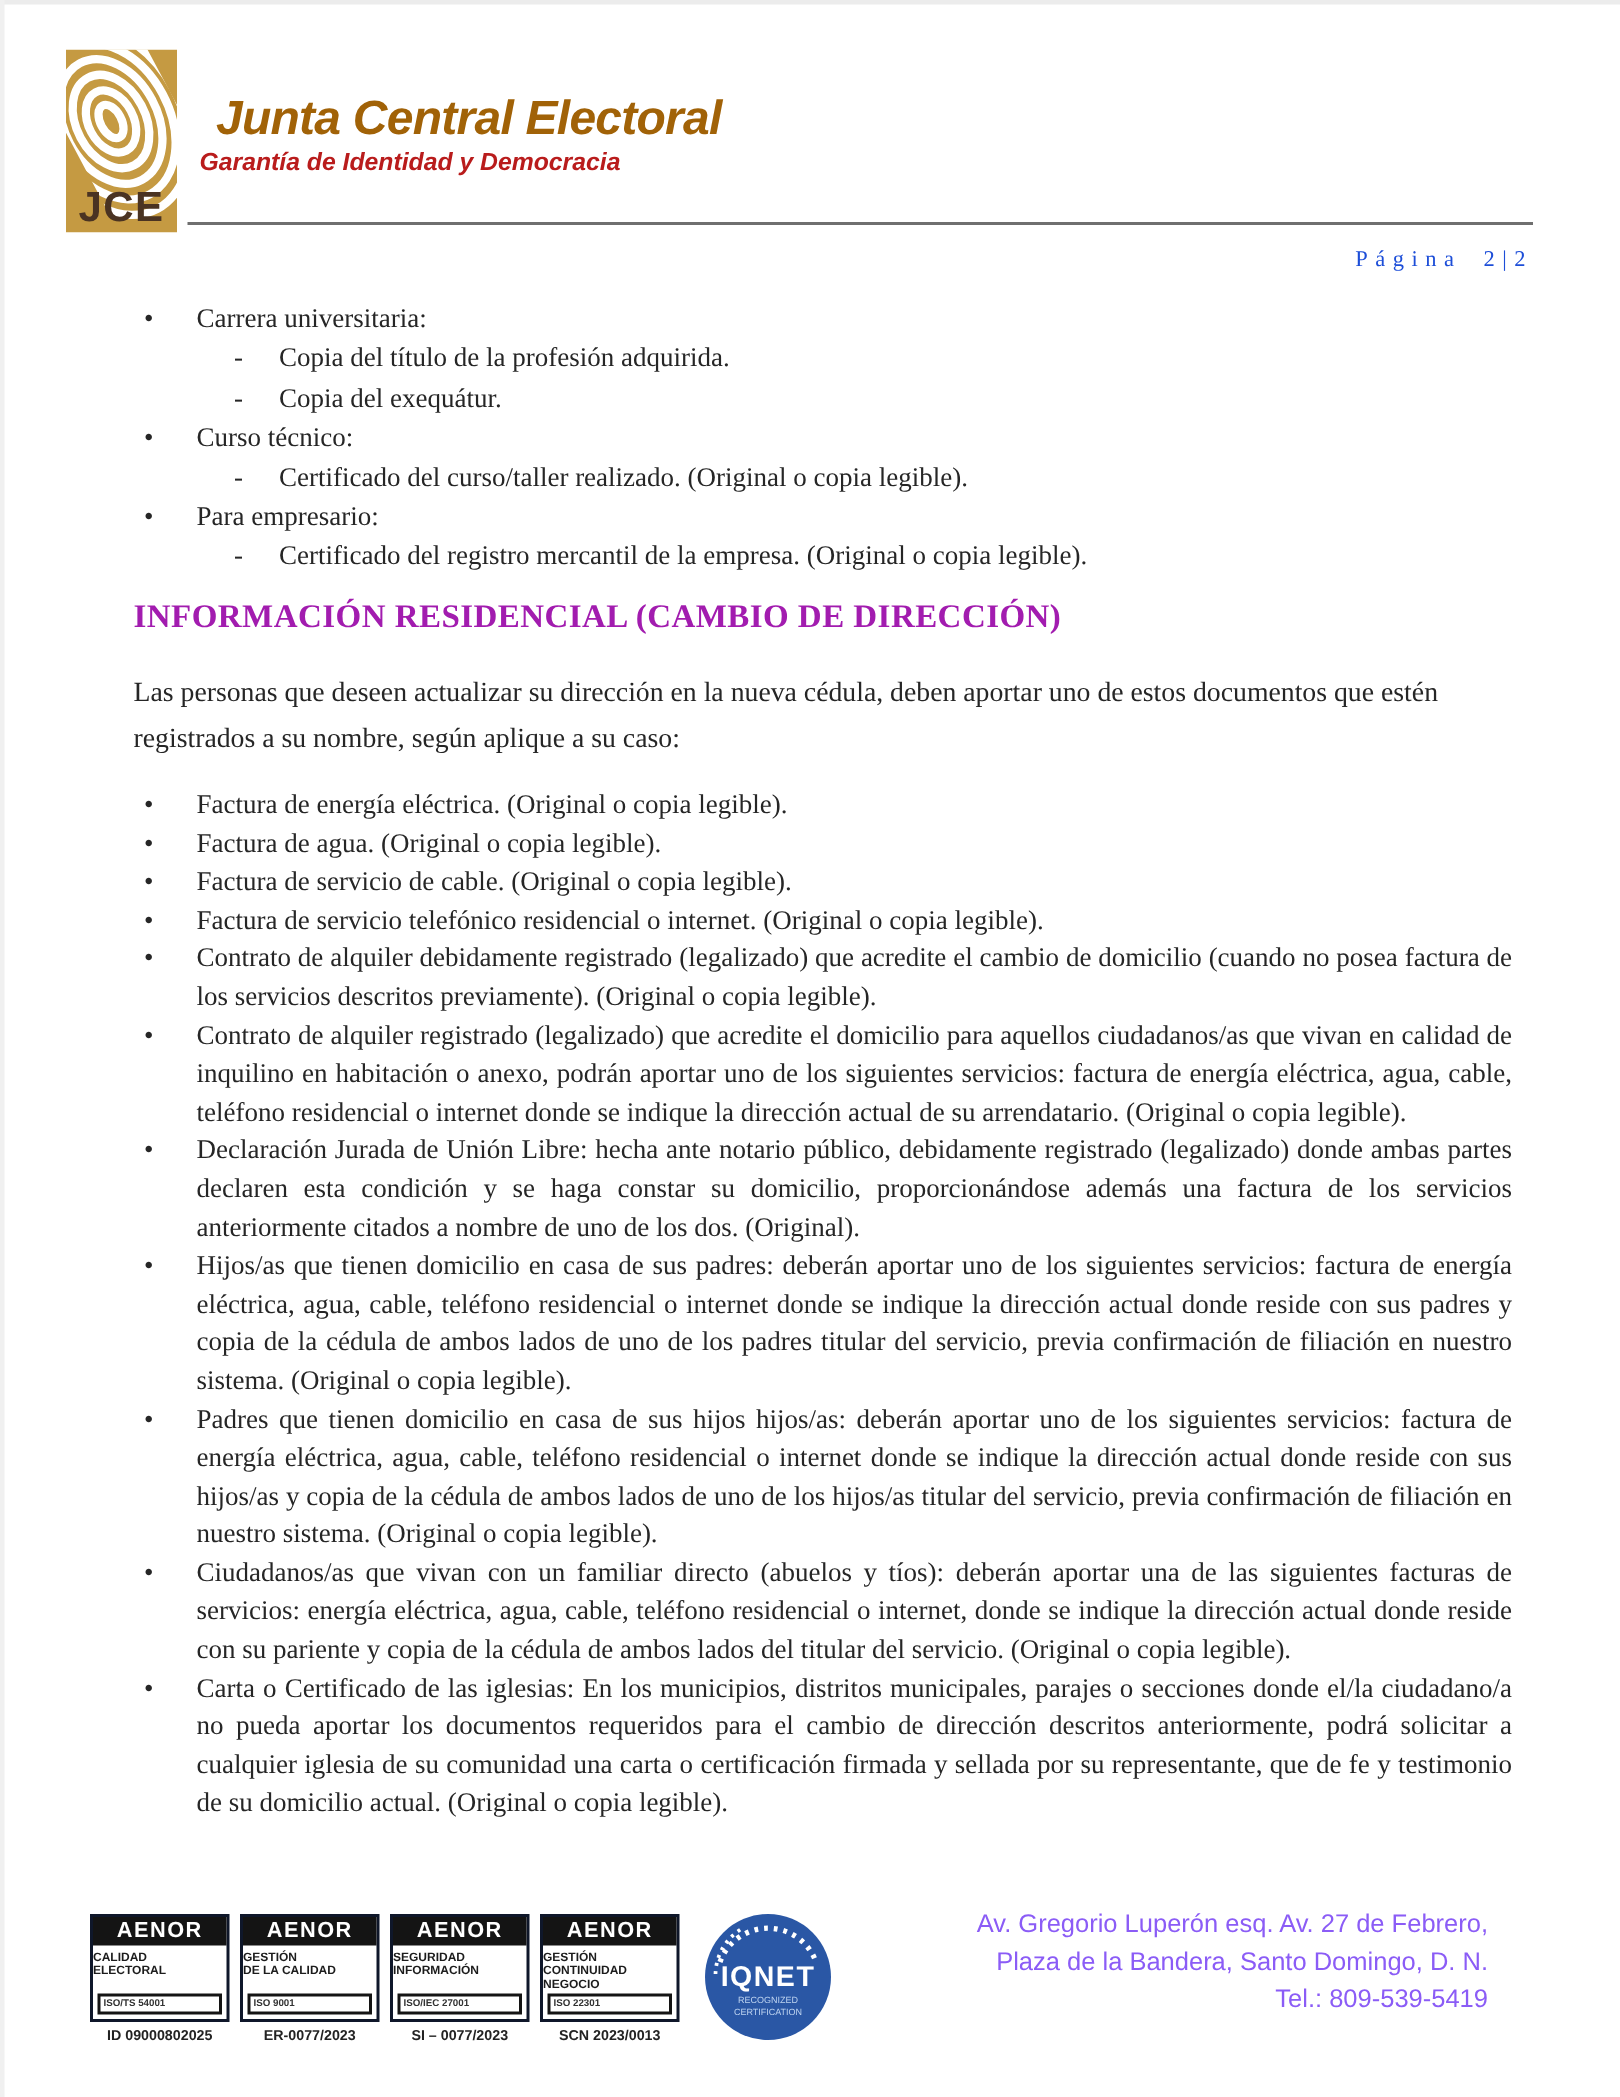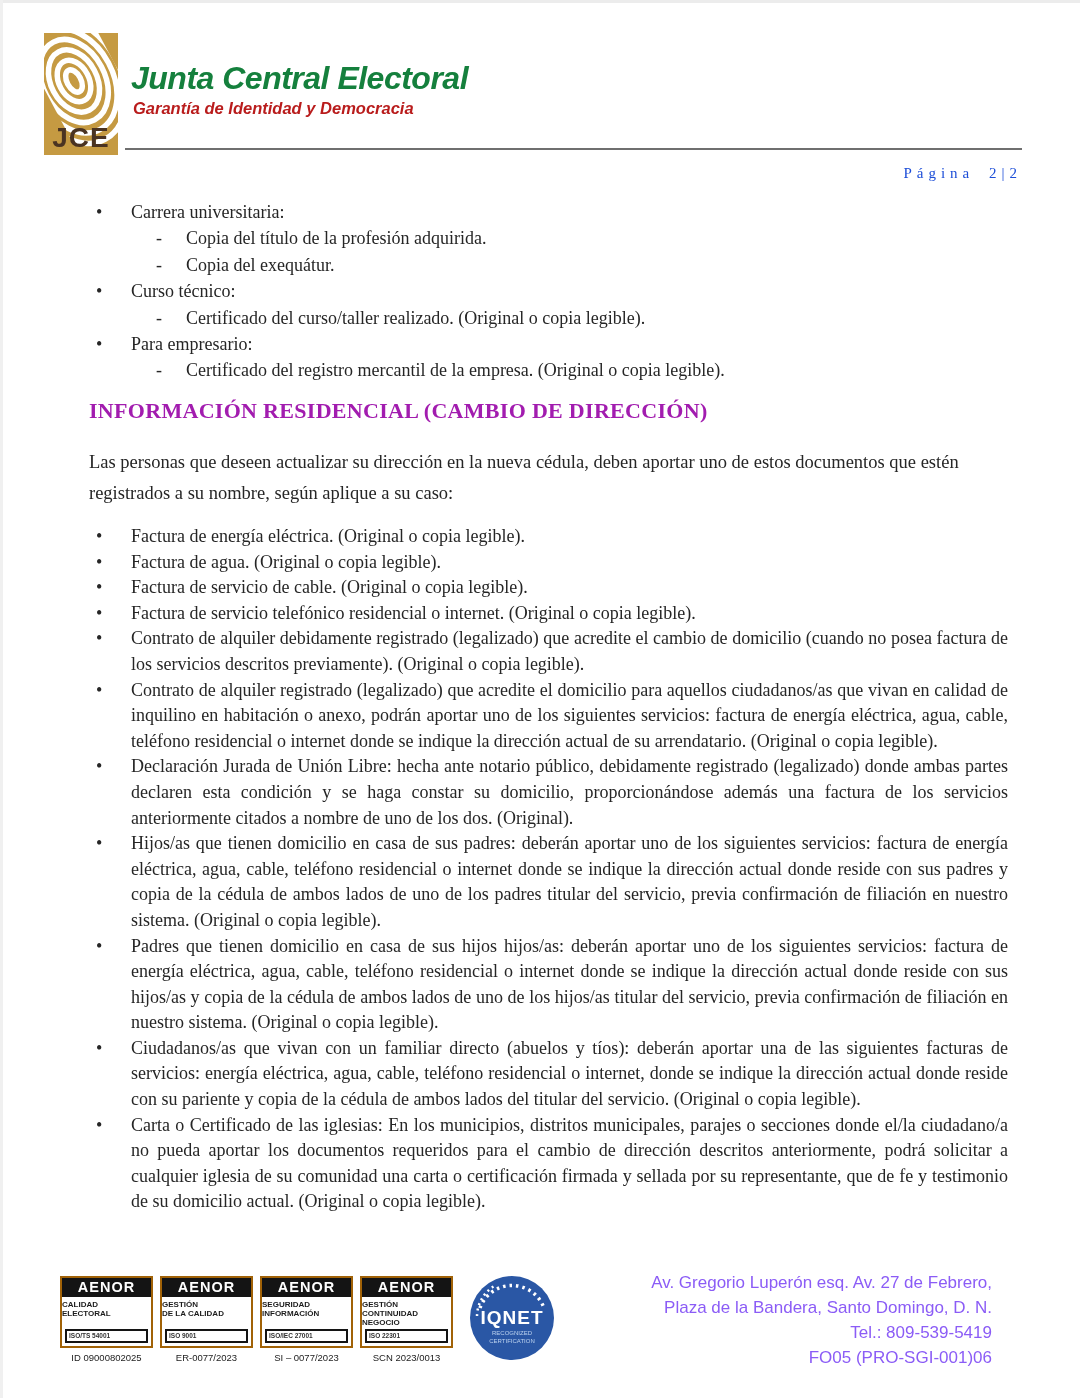--- a/index.html
+++ b/index.html
@@ -6,23 +6,23 @@
   .page{
     position:relative;width:1080px;height:1398px;background:#ffffff;
     font-family:"Liberation Serif","DejaVu Serif",serif;color:#262626;overflow:hidden;
   }
   .scan-edge-top{position:absolute;left:0;top:0;width:100%;height:3px;background:#ececec;}
   .scan-edge-left{position:absolute;left:0;top:0;width:3px;height:100%;background:#f0f0f0;}
 
   
   .logo{position:absolute;left:44px;top:33px;width:74px;height:122px;}
   .brand-title{
-    position:absolute;left:131px;top:60px;
-    font-family:"Liberation Sans","DejaVu Sans",sans-serif;
-    font-size:32px;font-weight:bold;font-style:italic;color:#15803d;letter-spacing:-0.5px;
+    position:absolute;left:144px;top:60px;
+    font-family:"Liberation Sans","DejaVu Sans",sans-serif;
+    font-size:32px;font-weight:bold;font-style:italic;color:#a16207;letter-spacing:-0.5px;
   }
   .brand-tagline{
     position:absolute;left:133px;top:99px;
     font-family:"Liberation Sans","DejaVu Sans",sans-serif;
     font-size:16.5px;font-weight:bold;font-style:italic;color:#b91c1c;
   }
   .rule{position:absolute;left:125px;right:58px;top:148px;height:2px;background:#6f6f6f;}
   .page-number{
     position:absolute;right:58px;top:165px;
     font-size:15px;color:#1d4ed8;letter-spacing:5px;word-spacing:6px;
@@ -43,35 +43,35 @@
 
   .main-list{position:absolute;left:90px;top:524px;width:918px;font-size:18px;line-height:25.6px;}
   .mli{display:flex;}
   .mli .mark{width:35px;flex:0 0 35px;padding-left:6px;}
   .mli .txt{flex:1;text-align:justify;}
 
   
   .footer-badges{position:absolute;left:60px;top:1276px;display:flex;align-items:flex-start;}
   .badge-wrap{margin-right:7px;width:93px;}
   .badge{
-    border:2px solid #a16207;background:#fff;
+    border:2px solid #0f172a;background:#fff;
     font-family:"Liberation Sans","DejaVu Sans",sans-serif;
   }
   .badge-top{
     background:#141414;color:#fff;text-align:center;
     font-weight:bold;font-size:14.5px;letter-spacing:1px;padding:1px 0 2px;
   }
   .badge-mid{padding:3px 0 1px;min-height:27px;}
   .badge-mid div{font-size:8px;font-weight:bold;color:#1c1c1c;line-height:9px;}
   .badge-std{
     margin:1px 3px 3px;border:2px solid #141414;
     font-size:6.5px;font-weight:bold;color:#333;padding:1px 2px 2px;line-height:7px;
   }
   .badge-cert{
-    margin-top:4px;text-align:center;font-size:9.5px;font-weight:normal;color:#222;
+    margin-top:4px;text-align:center;font-size:9.5px;font-weight:bold;color:#222;
     font-family:"Liberation Sans","DejaVu Sans",sans-serif;
   }
   .iqnet{margin-left:6px;margin-top:-4px;}
   .footer-address{
     position:absolute;right:88px;top:1270px;text-align:right;
     font-family:"Liberation Sans","DejaVu Sans",sans-serif;
     font-size:17px;line-height:25px;color:#8b5cf6;
   }
 </style>
 </head>
@@ -249,15 +249,14 @@
         <text x="46" y="63" text-anchor="middle" font-family="Liberation Sans, sans-serif" font-size="6" fill="#bcd2ef">RECOGNIZED</text>
         <text x="46" y="71" text-anchor="middle" font-family="Liberation Sans, sans-serif" font-size="6" fill="#bcd2ef">CERTIFICATION</text>
       </svg>
     </div>
   </div>
 
   <div class="footer-address">
     <div>Av. Gregorio Luperón esq. Av. 27 de Febrero,</div>
     <div>Plaza de la Bandera, Santo Domingo, D. N.</div>
     <div>Tel.: 809-539-5419</div>
-    <div>FO05 (PRO-SGI-001)06</div>
   </div>
 </div>
 
 </body></html>

